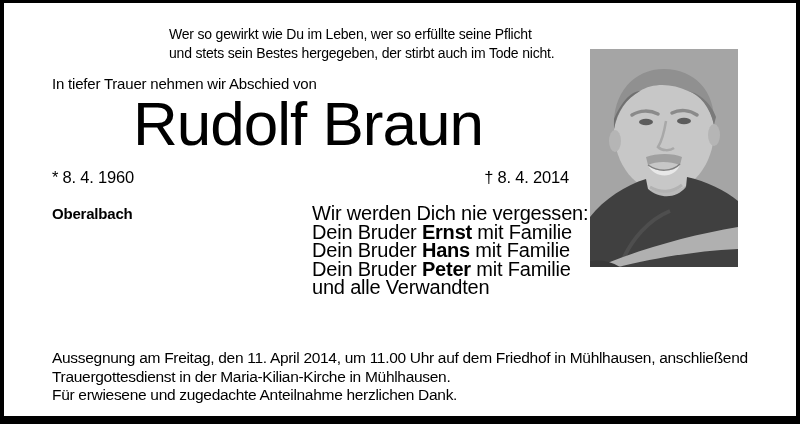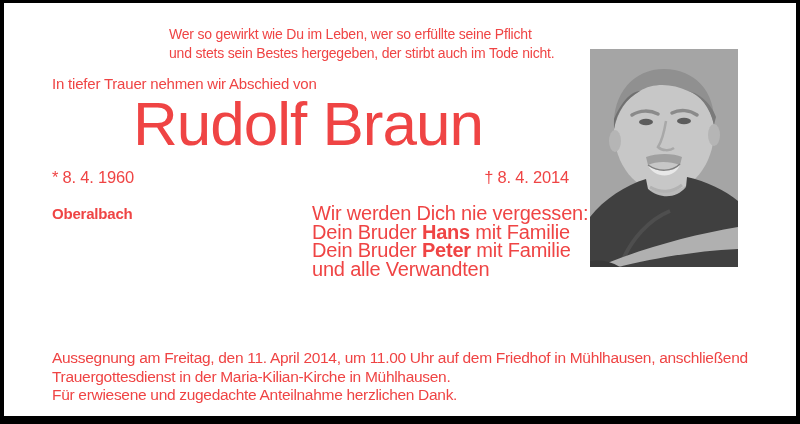--- a/index.html
+++ b/index.html
@@ -20,21 +20,21 @@
     background: #000000;
     overflow: hidden;
   }
   .paper {
     position: absolute;
     left: 4px;
     top: 3px;
     width: 792px;
     height: 413px;
     background: #ffffff;
-    color: #ef4444;
+    color: #000000;
   }
   .abs { position: absolute; }
 
   .epitaph {
     left: 165px;
     top: 22px;
     font-size: 14px;
     line-height: 19px;
     letter-spacing: -0.2px;
     white-space: nowrap;
@@ -114,20 +114,21 @@
     <div class="abs dates">
       <span>* 8. 4. 1960</span>
       <span>† 8. 4. 2014</span>
     </div>
 
     <div class="abs place">Oberalbach</div>
 
     <div class="abs mourners">
       <div>Wir werden Dich nie vergessen:</div>
       <div>
+          <div><span>Dein Bruder </span><b>Ernst</b><span> mit Familie</span></div>
           <div><span>Dein Bruder </span><b>Hans</b><span> mit Familie</span></div>
           <div><span>Dein Bruder </span><b>Peter</b><span> mit Familie</span></div>
           <div><span>und alle Verwandten</span></div>
         </div>
     </div>
 
     <div class="abs funeral">
       <div>Aussegnung am Freitag, den 11. April 2014, um 11.00 Uhr auf dem Friedhof in Mühlhausen, anschließend</div>
       <div>Trauergottesdienst in der Maria-Kilian-Kirche in Mühlhausen.</div>
       <div>Für erwiesene und zugedachte Anteilnahme herzlichen Dank.</div>

